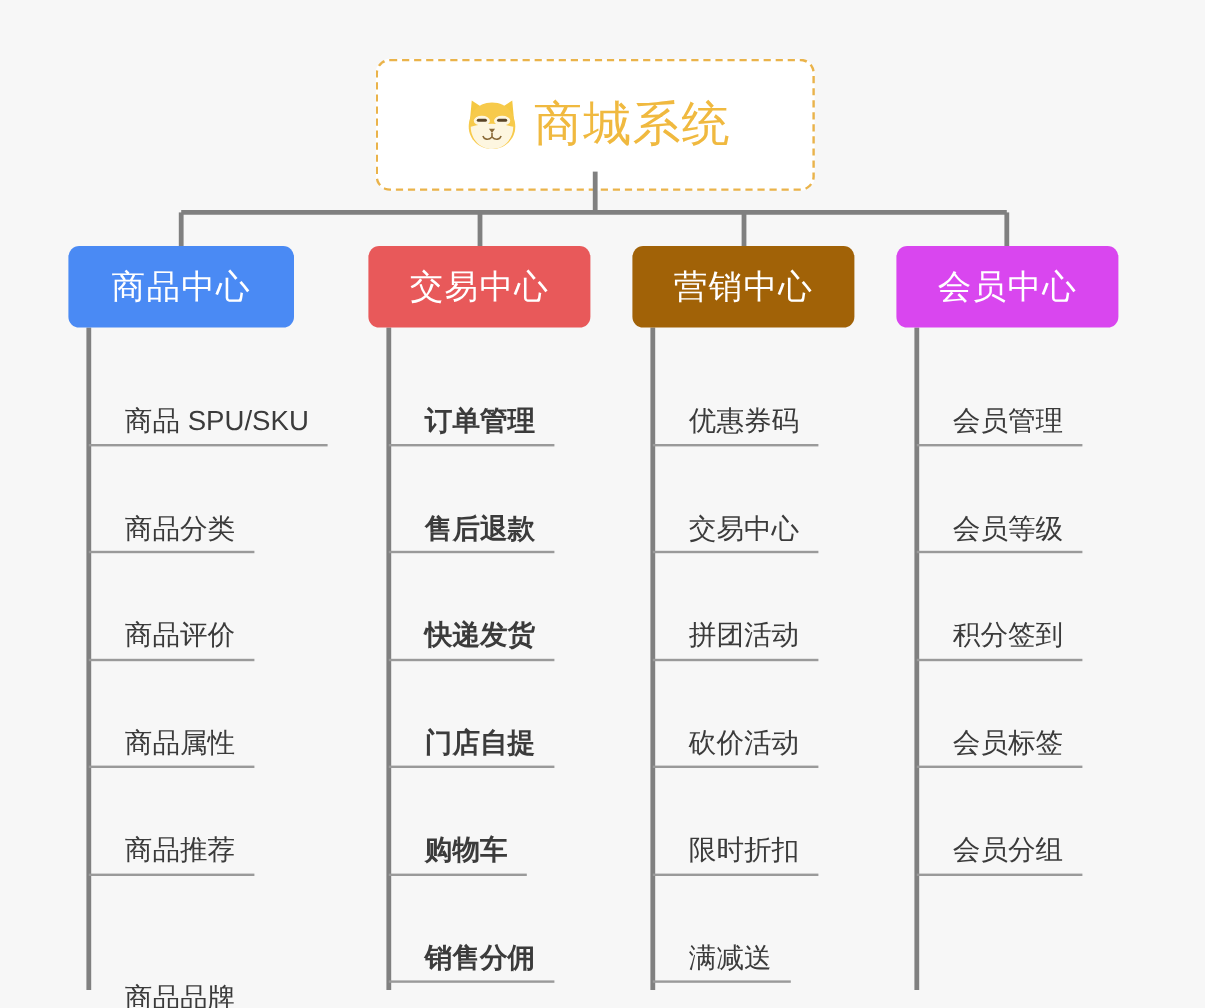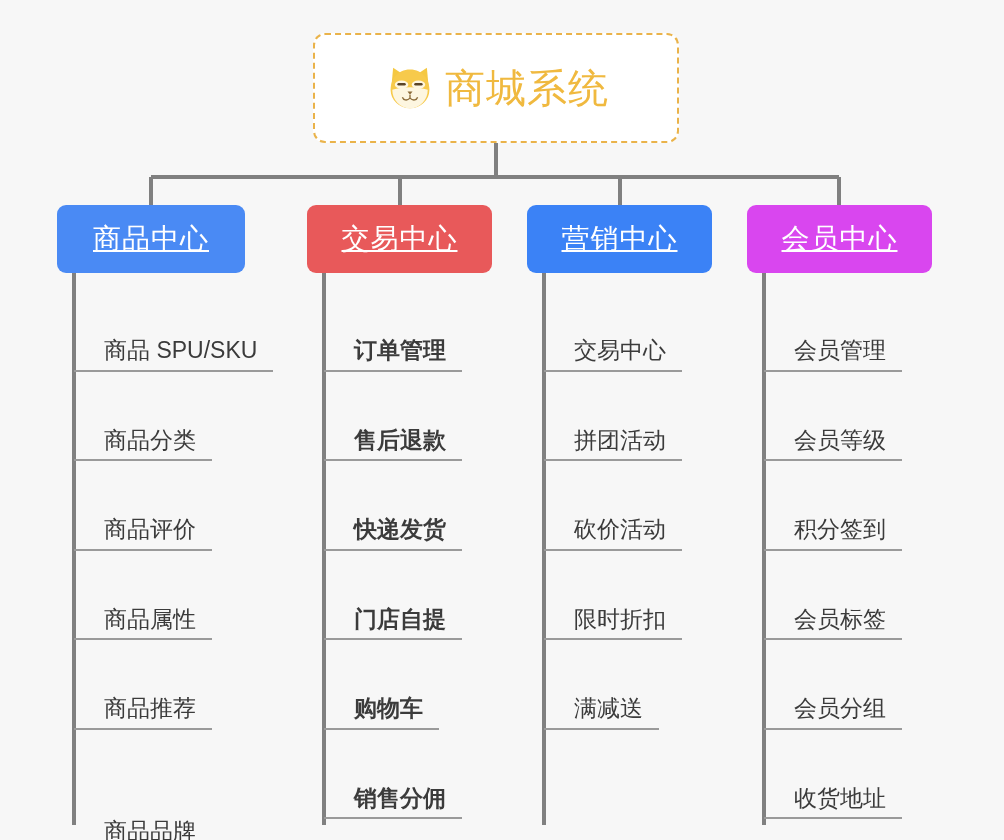--- a/index.html
+++ b/index.html
@@ -16,21 +16,21 @@
     position: relative;
     width: 1004px;
     height: 840px;
     background: #f7f7f7;
   }
 
   
   .root-node {
     position: absolute;
     left: 313px;
-    top: 33px;
+    top: 49px;
     width: 366px;
     height: 110px;
     background: #ffffff;
     border: 2px dashed #eab34a;
     border-radius: 12px;
     display: flex;
     align-items: center;
     justify-content: center;
     gap: 8px;
   }
@@ -66,21 +66,20 @@
   .branch-header {
     height: 68px;
     border-radius: 9px;
     display: flex;
     align-items: center;
     justify-content: center;
     color: #ffffff;
     font-size: 28px;
     letter-spacing: 1px;
     white-space: nowrap;
-    text-decoration: underline;
   }
 
   .branch-0 { left: 57px;  width: 188px; }
   .branch-1 { left: 307px; width: 185px; }
   .branch-2 { left: 527px; width: 185px; }
   .branch-3 { left: 747px; width: 185px; }
 
   
   .leaf-list {
     position: absolute;
@@ -204,25 +203,28 @@
       </div>
     <div class="leaf-item" style="width: 115px;">
         <span class="leaf-label">购物车</span>
       </div>
     <div class="leaf-item" style="width: 138px;">
         <span class="leaf-label">销售分佣</span>
       </div>
   </div>
 
   <div class="branch branch-2">
-    <div class="branch-header" style="background:#3b82f6">
+    <div class="branch-header" style="background:#a16207">
       <span>营销中心</span>
     </div>
   </div>
   <div class="leaf-list leaf-2">
+    <div class="leaf-item" style="width: 138px;">
+        <span class="leaf-label">优惠券码</span>
+      </div>
     <div class="leaf-item" style="width: 138px;">
         <span class="leaf-label">交易中心</span>
       </div>
     <div class="leaf-item" style="width: 138px;">
         <span class="leaf-label">拼团活动</span>
       </div>
     <div class="leaf-item" style="width: 138px;">
         <span class="leaf-label">砍价活动</span>
       </div>
     <div class="leaf-item" style="width: 138px;">
@@ -247,18 +249,15 @@
       </div>
     <div class="leaf-item" style="width: 138px;">
         <span class="leaf-label">积分签到</span>
       </div>
     <div class="leaf-item" style="width: 138px;">
         <span class="leaf-label">会员标签</span>
       </div>
     <div class="leaf-item" style="width: 138px;">
         <span class="leaf-label">会员分组</span>
       </div>
-    <div class="leaf-item" style="width: 138px;">
-        <span class="leaf-label">收货地址</span>
-      </div>
   </div>
 
 </div>
 
 </body></html>

